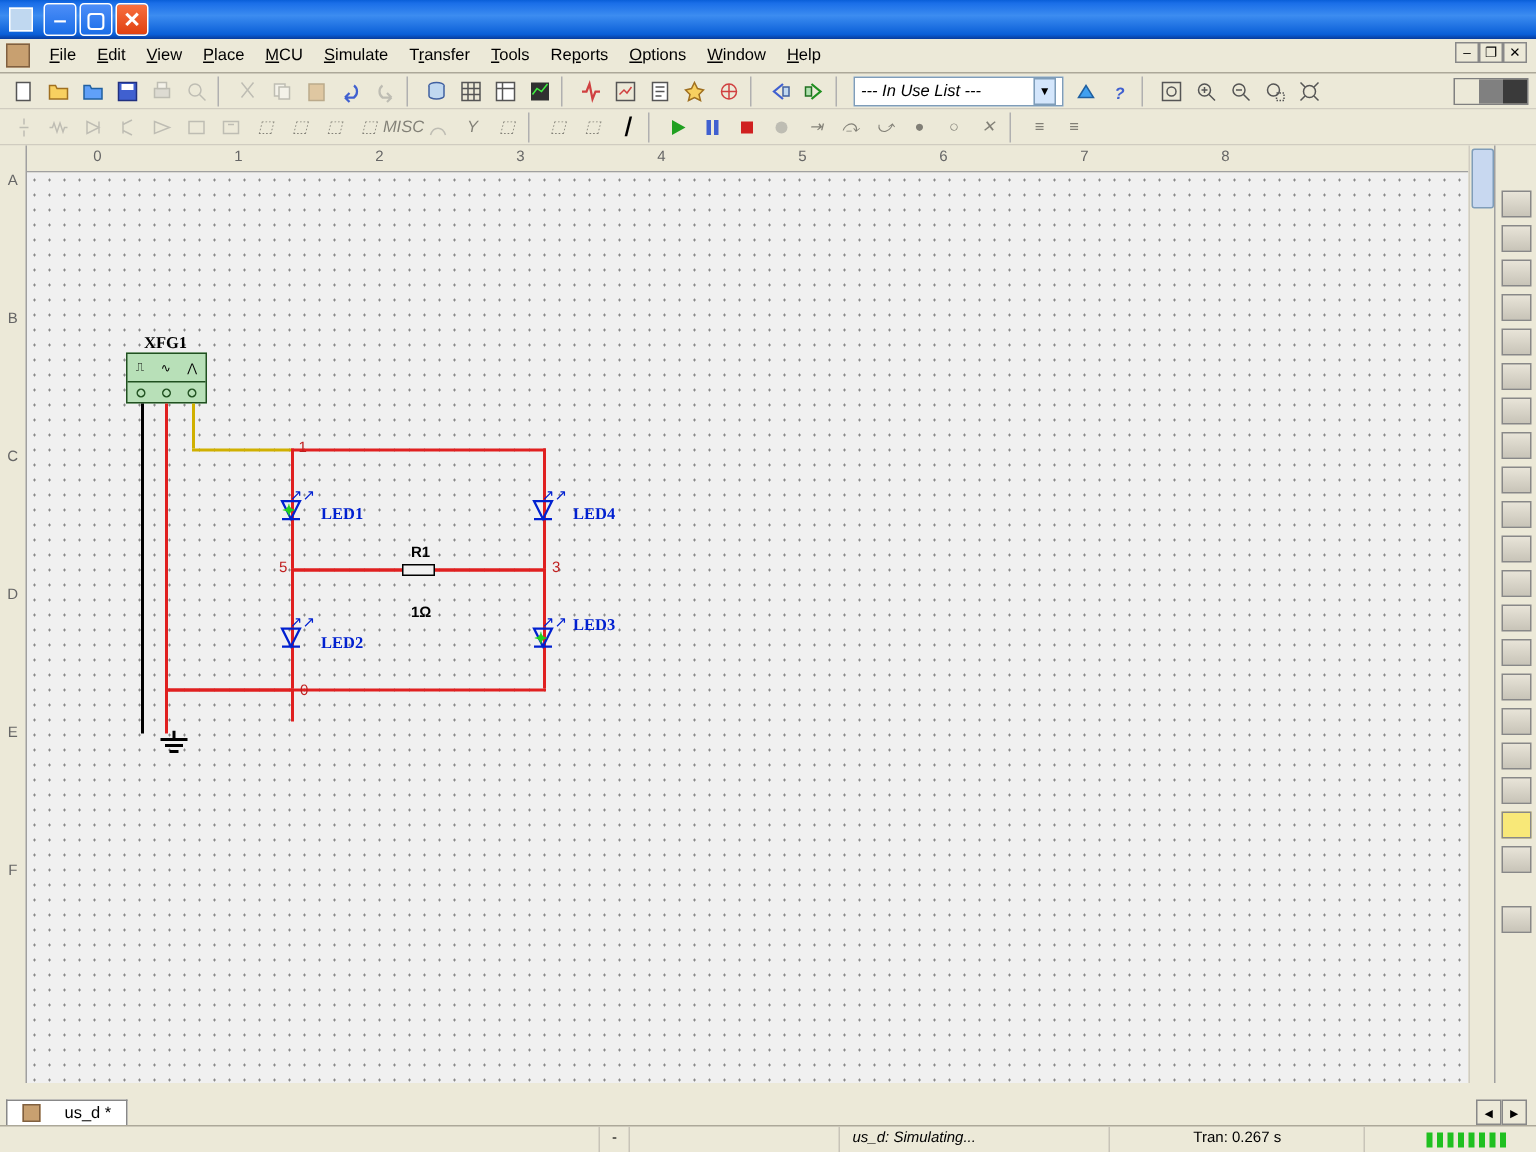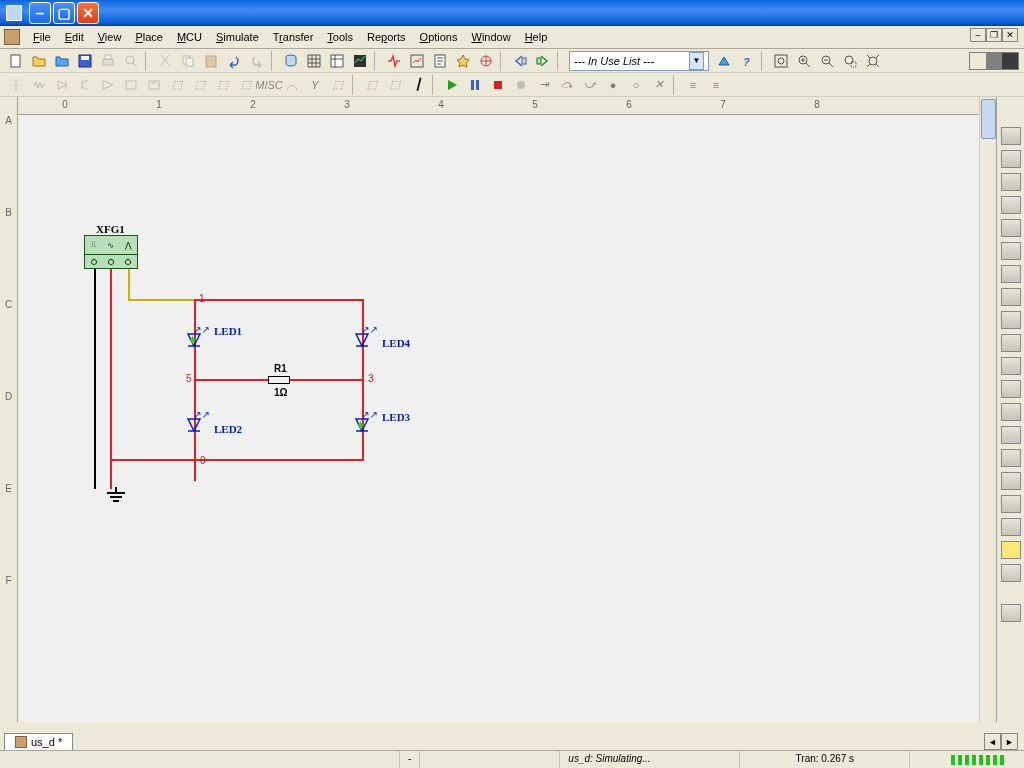--- a/index.html
+++ b/index.html
@@ -63,21 +63,21 @@
 .resistor { position:absolute; width:22px;height:8px;border:1.5px solid #000;background:#f0f0f0;}
 
 
 .led { position:absolute; width:20px; height:20px; }
 .led svg { width:20px;height:20px; overflow:visible;}
 .led .arrows{position:absolute;top:-6px;right:-6px;color:#0020d0;font-size:10px;}
 .led.on .glow{position:absolute;top:4px;left:4px;color:#20d020;font-size:11px;font-weight:bold;}
 
 
 .tabbar { position:absolute; bottom:18px; left:0; right:0; height:28px; background:#ece9d8; display:flex;align-items:flex-end;padding-left:4px;}
-.tabbar .tab { background:#fff; border:1px solid #888; border-bottom:none; padding:2px 10px; font-size:11px; display:flex;align-items:center;gap:4px;}
+.tabbar .tab { background:#fff; border:1px solid #888; border-bottom:none; padding:2px 10px; font-size:11px; display:flex;align-items:center;gap:16px;}
 .tabbar .tab .ic{width:12px;height:12px;background:#c8a070;border:1px solid #806040;}
 .hscroll { margin-left:auto; display:flex; gap:0; padding-right:6px;}
 .hscroll .b{width:17px;height:17px;border:1px solid #888;background:#ece9d8;font-size:9px;display:flex;align-items:center;justify-content:center;}
 .statusbar { position:absolute; bottom:0; left:0; right:0; height:18px; background:#ece9d8; border-top:1px solid #aca899; display:flex;}
 .statusbar .cell { border-right:1px solid #c8c4b8; padding:2px 8px; font-size:10px;}
 .statusbar .sim{flex:0 0 180px;font-style:italic;}
 .statusbar .tran{flex:0 0 170px;text-align:center;}
 .statusbar .bars{margin-left:auto;display:flex;gap:3px;align-items:center;padding-right:20px;}
 .statusbar .bars span{width:4px;height:10px;background:#20c020;}
 </style>
@@ -446,30 +446,30 @@
       </div>
 
       <div class="nodelabel" style="left:168px;top:258px;">5</div>
       <div class="nodelabel" style="left:350px;top:258px;">3</div>
       <div class="nodelabel" style="left:182px;top:340px;">0</div>
 
       <div class="resistor" style="left:250px;top:261px;"></div>
       <div class="wire-r" style="left:176px;top:264px;width:74px;height:2px;"></div>
       <div class="wire-r" style="left:272px;top:264px;width:74px;height:2px;"></div>
       <div class="rlabel" style="left:256px;top:248px;">R1</div>
-      <div class="rlabel" style="left:256px;top:272px;">1Ω</div>
+      <div class="rlabel" style="left:256px;top:288px;">1Ω</div>
 
       <div class="led on" style="left:166px;top:215px;">
         <svg viewBox="0 0 20 20">
             <path d="M4 4l12 6-12 6z M16 4v12" fill="none" stroke="#0020d0" stroke-width="1.5" transform="rotate(90 10 10)"></path>
           </svg>
         <div class="arrows">↗↗</div>
         <div class="glow">✦</div>
       </div>
-      <div class="cmplabel" style="left:196px;top:210px;text-align:right;">LED1</div>
+      <div class="cmplabel" style="left:196px;top:222px;text-align:right;">LED1</div>
 
       <div class="led" style="left:166px;top:300px;">
         <svg viewBox="0 0 20 20">
             <path d="M4 4l12 6-12 6z M16 4v12" fill="none" stroke="#0020d0" stroke-width="1.5" transform="rotate(90 10 10)"></path>
           </svg>
         <div class="arrows">↗↗</div>
       </div>
       <div class="cmplabel" style="left:196px;top:308px;">LED2</div>
 
       <div class="led on" style="left:334px;top:300px;">

